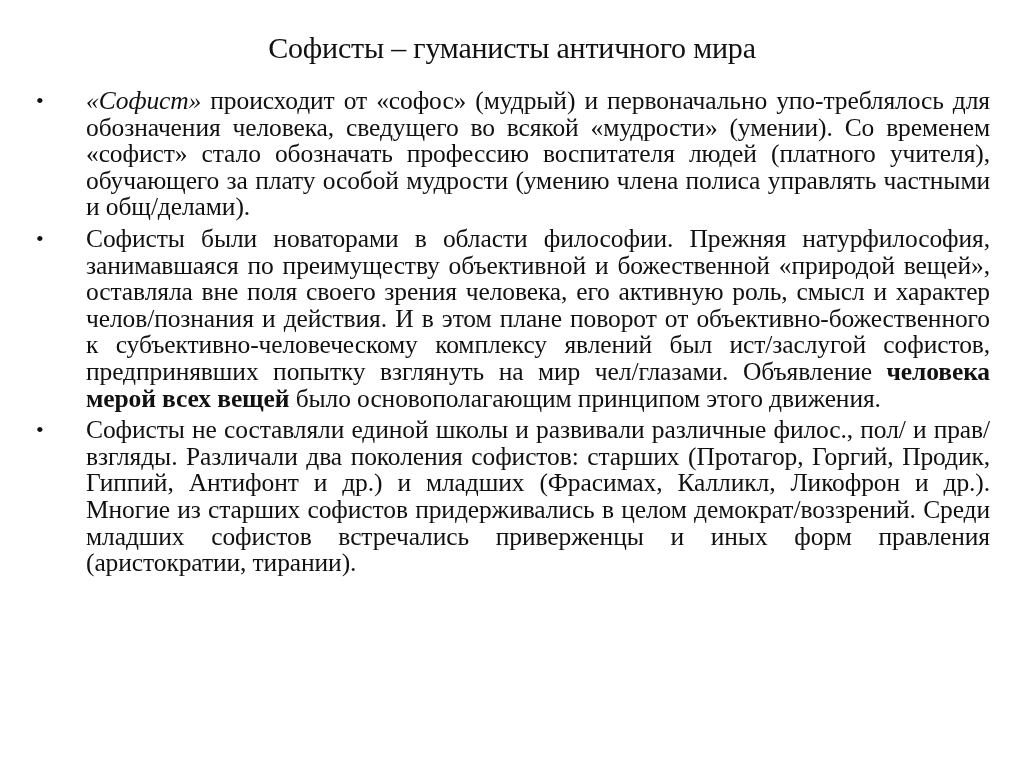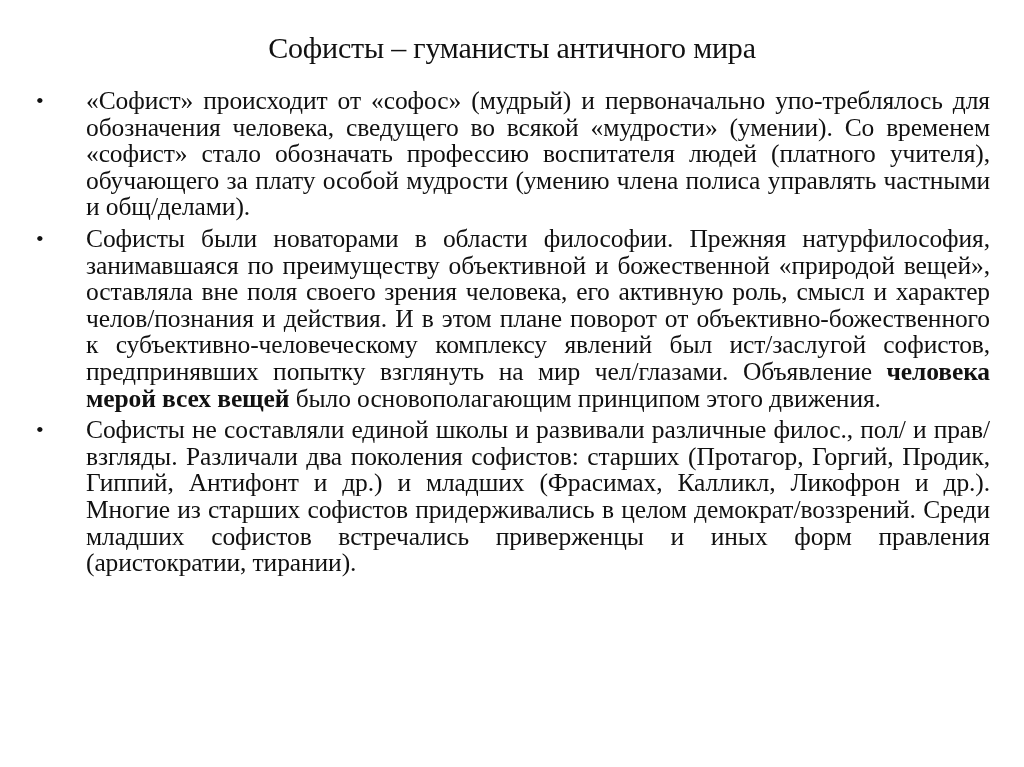--- a/index.html
+++ b/index.html
@@ -50,21 +50,21 @@
     margin-bottom: 5px;
     letter-spacing: -0.1px;
   }
   .bullet-dot {
     position: absolute;
     left: 0;
     top: 0;
     width: 20px;
     font-size: 22px;
   }
-  .it { }
+  .it { font-style: italic; }
   .bold { font-weight: bold; }
 </style>
 </head>
 <body>
 
 <div class="slide">
   <div class="title">Софисты – гуманисты античного мира</div>
 
   <ul class="bullets">
     <li class="bullet-item">

